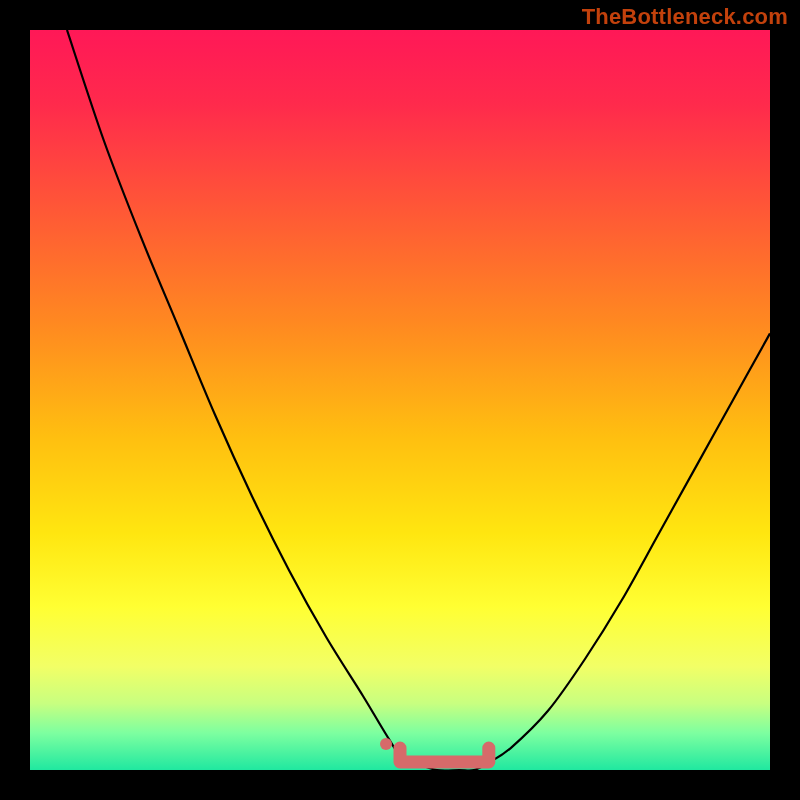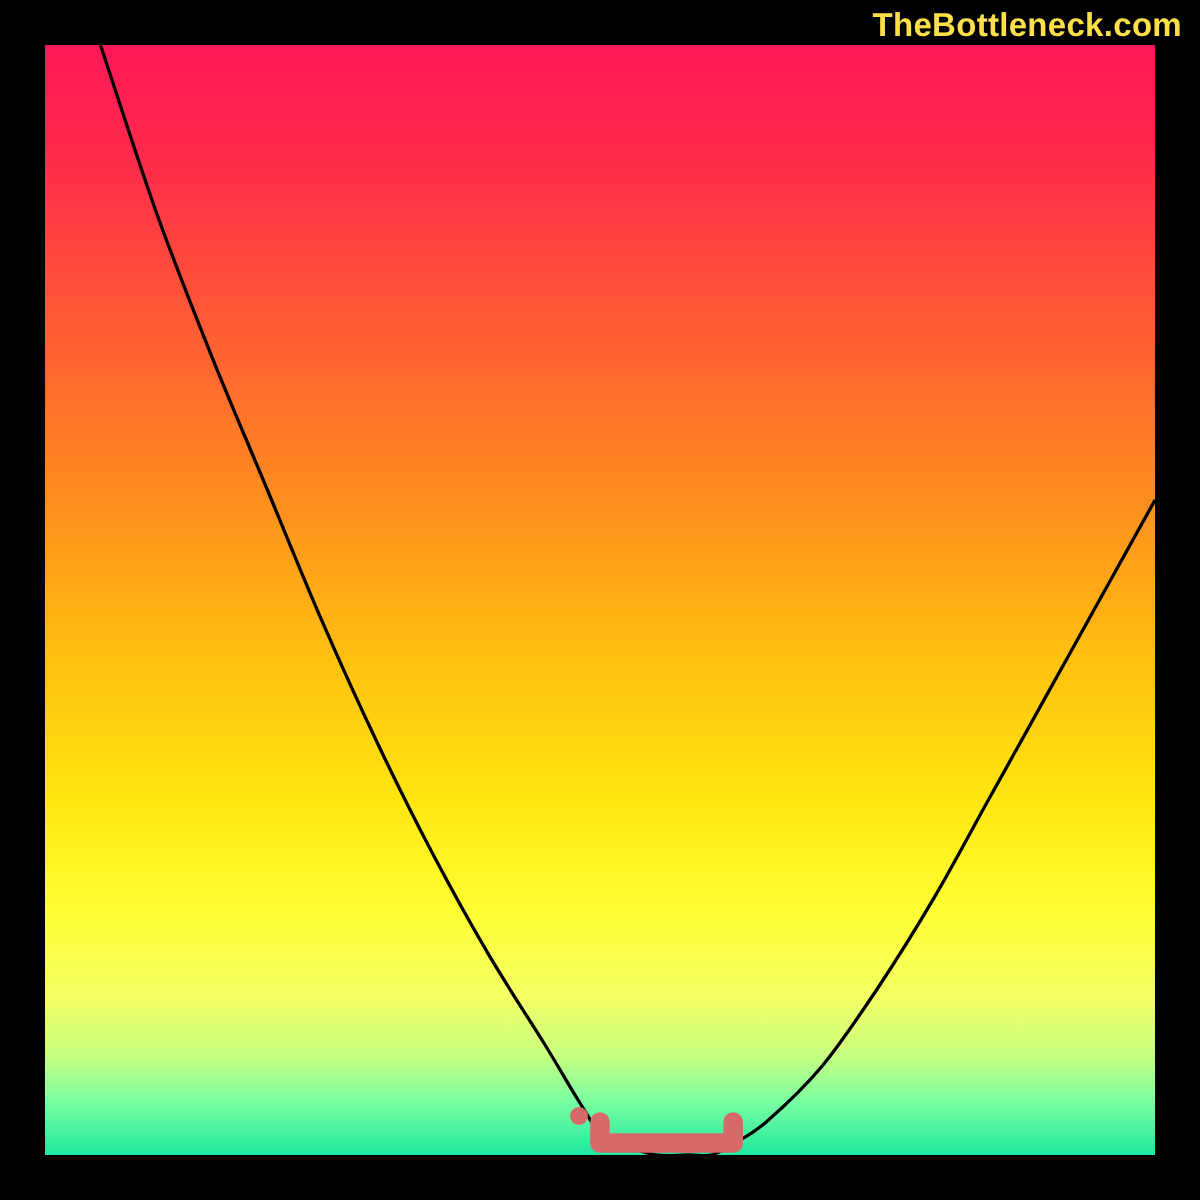--- a/index.html
+++ b/index.html
@@ -40,21 +40,21 @@
     width: 100%;
     height: 100%;
   }
   .watermark {
     position: absolute;
     top: 4px;
     right: 12px;
     font-family: Arial, Helvetica, sans-serif;
     font-size: 22px;
     font-weight: 600;
-    color: #fde047;
+    color: #c2410c;
     letter-spacing: 0.2px;
   }
 </style>
 </head>
 <body>
 
 <div class="frame">
 
   <div class="plot-area">
     <svg class="gradient-bg" viewBox="0 0 740 740" preserveAspectRatio="none">

